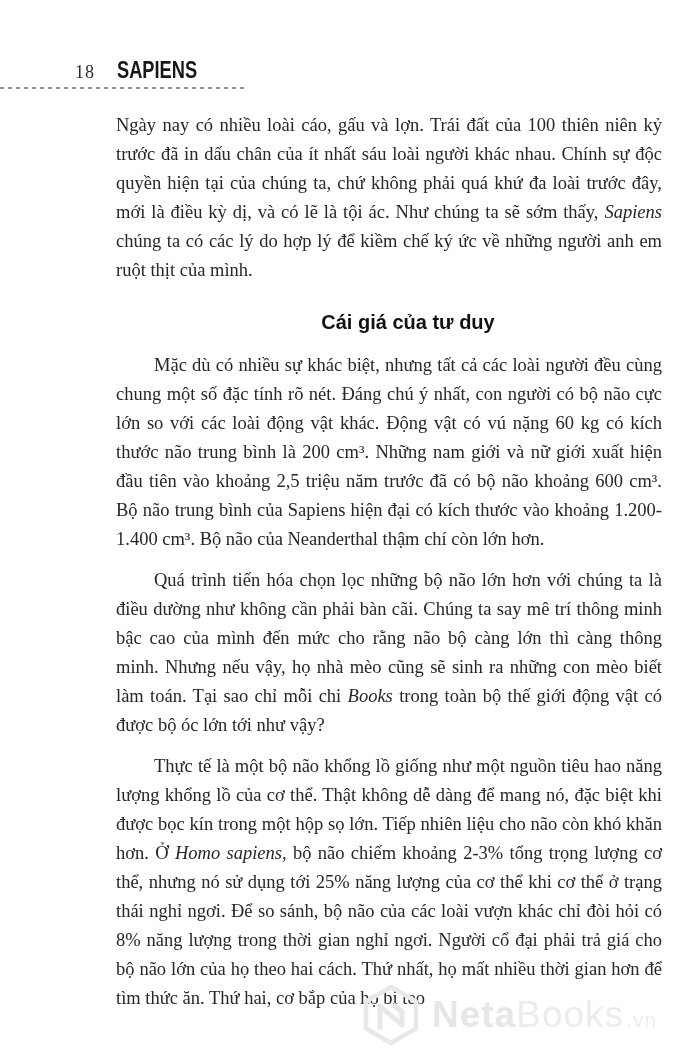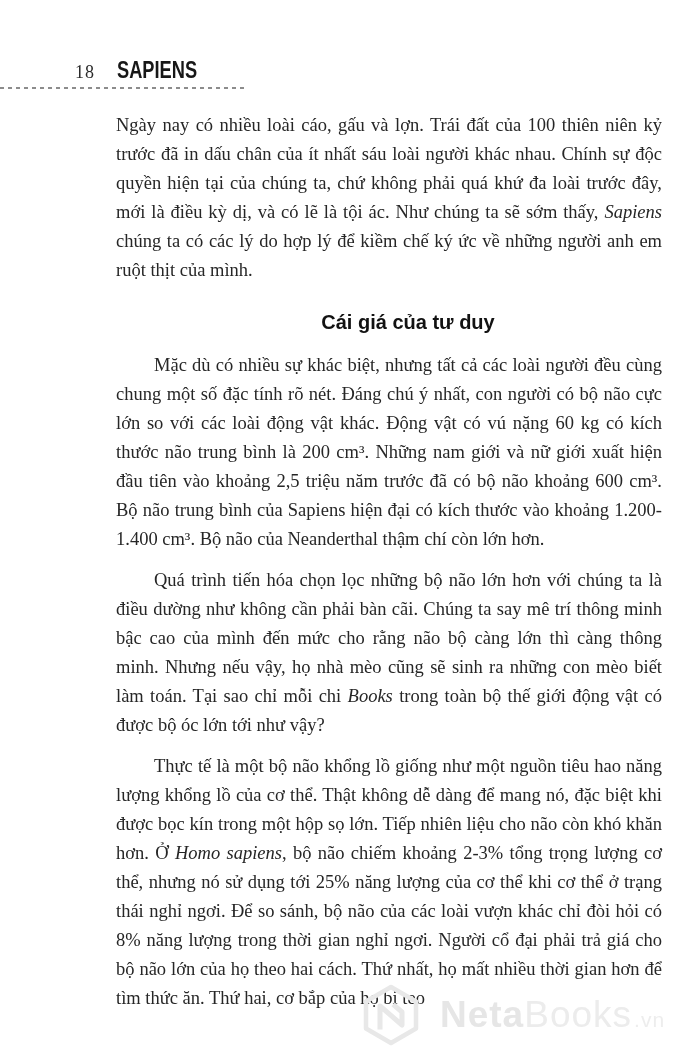--- a/index.html
+++ b/index.html
@@ -75,21 +75,21 @@
     text-align: center;
   }
 
   
   .watermark {
     position: absolute;
     left: 362px;
     top: 984px;
     display: flex;
     align-items: center;
-    gap: 20px;
+    gap: 12px;
     user-select: none;
     pointer-events: none;
   }
   .watermark-logo { display: block; }
   .watermark-text {
     font-family: "Liberation Sans", sans-serif;
     font-weight: 700;
     font-size: 37px;
     letter-spacing: 1px;
     color: #e8e8e8;

